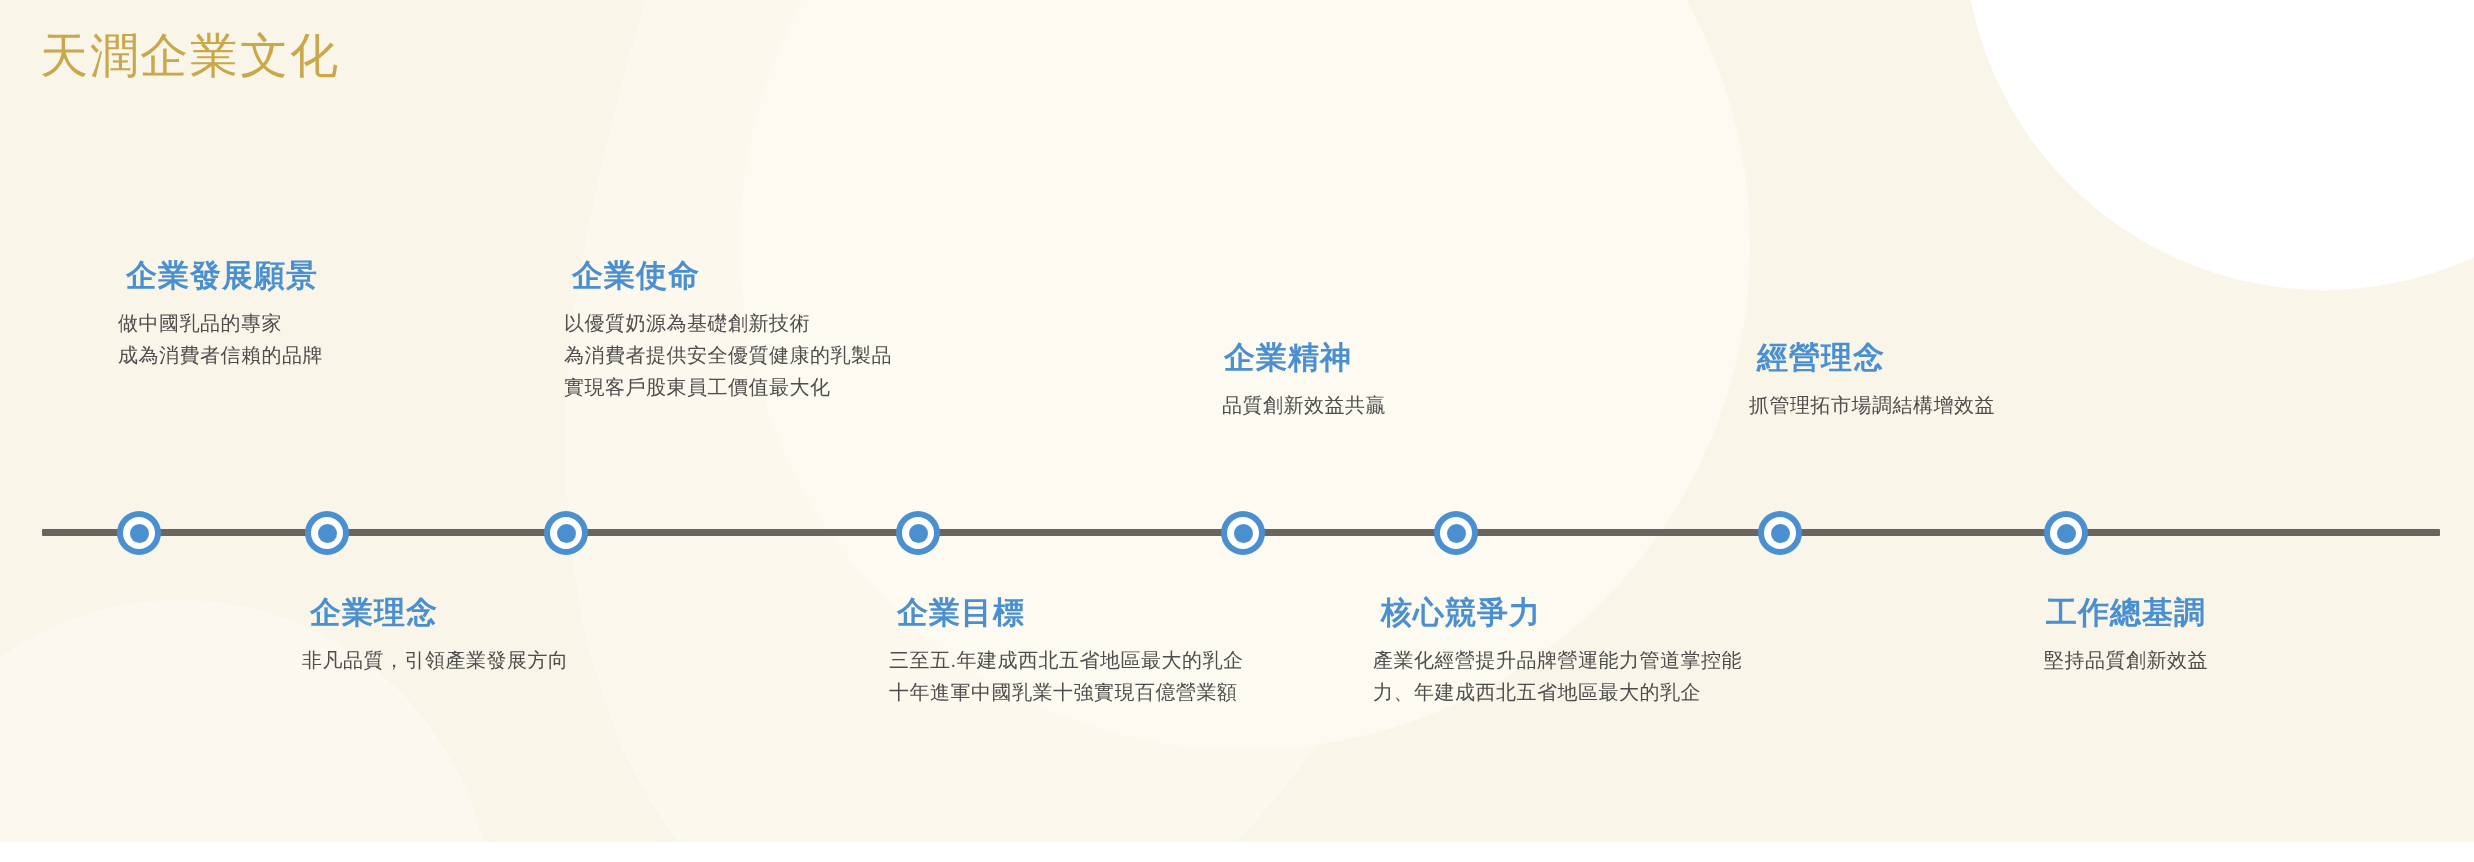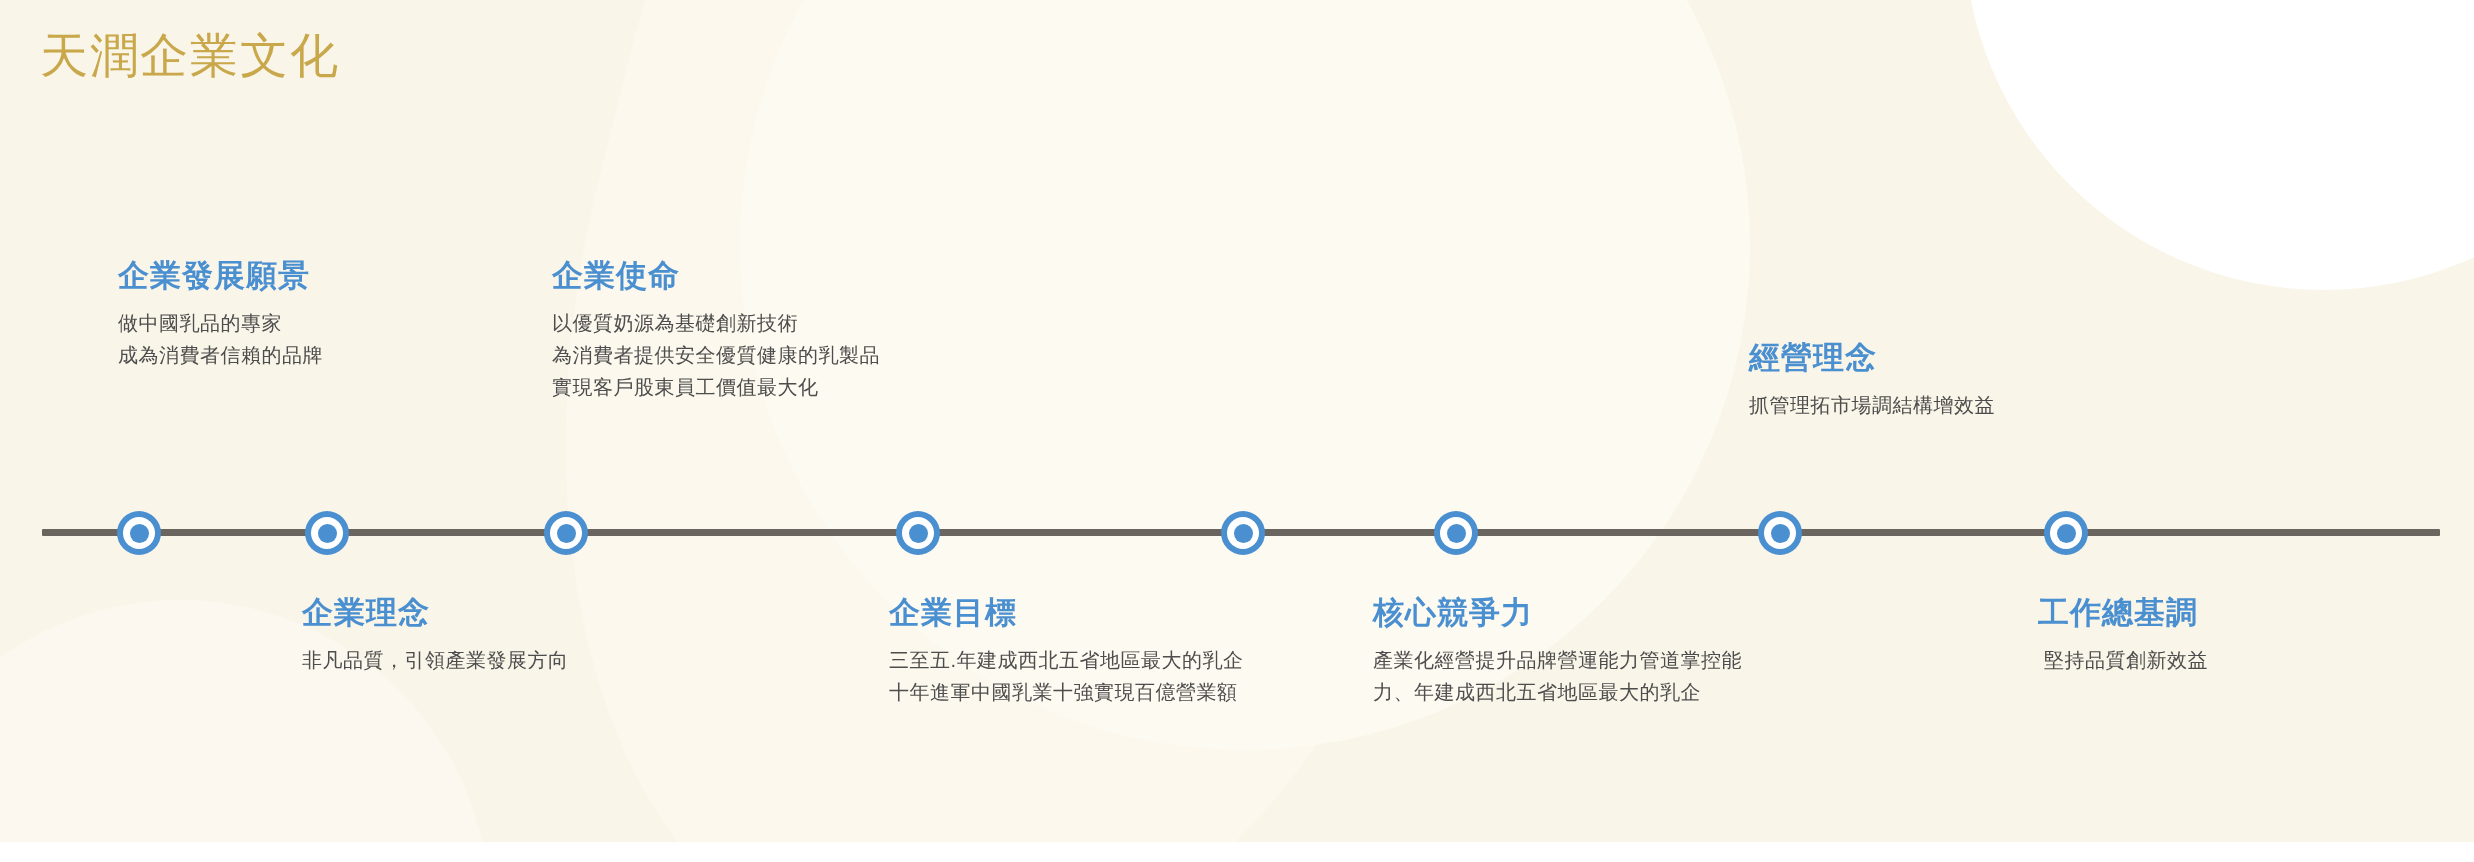--- a/index.html
+++ b/index.html
@@ -130,21 +130,21 @@
     position: absolute;
     box-sizing: border-box;
   }
   .item-heading {
     font-size: 31px;
     font-weight: bold;
     color: #4a8fd0;
     letter-spacing: 1px;
     line-height: 1.18;
     white-space: nowrap;
-    margin: 0 0 12px 0;
+    margin: 0 0 12px 8px;
   }
   .item-lines {
     font-size: 20px;
     color: #4d4d4d;
     line-height: 1.62;
     letter-spacing: .5px;
     white-space: nowrap;
   }
   .item-lines .ln { display: block; }
   .item.indent .item-lines { padding-left: 6px; }
@@ -209,29 +209,35 @@
   </div>
 
   <div class="item" style="left:118px; top:258px;">
     <div class="item-heading">企業發展願景</div>
     <div class="item-lines">
       <span class="ln">做中國乳品的專家</span>
       <span class="ln">成為消費者信賴的品牌</span>
     </div>
   </div>
 
-  <div class="item" style="left:552px; top:258px;">
+  <div class="item" style="left:564px; top:258px;">
     <div class="item-heading">企業使命</div>
     <div class="item-lines">
       <span class="ln">以優質奶源為基礎創新技術</span>
       <span class="ln">為消費者提供安全優質健康的乳製品</span>
       <span class="ln">實現客戶股東員工價值最大化</span>
     </div>
   </div>
 
+  <div class="item indent" style="left:1216px; top:340px;">
+    <div class="item-heading">企業精神</div>
+    <div class="item-lines">
+      <span class="ln">品質創新效益共贏</span>
+    </div>
+  </div>
 
   <div class="item" style="left:1749px; top:340px;">
     <div class="item-heading">經營理念</div>
     <div class="item-lines">
       <span class="ln">抓管理拓市場調結構增效益</span>
     </div>
   </div>
 
   <div class="item" style="left:302px; top:595px;">
     <div class="item-heading">企業理念</div>

